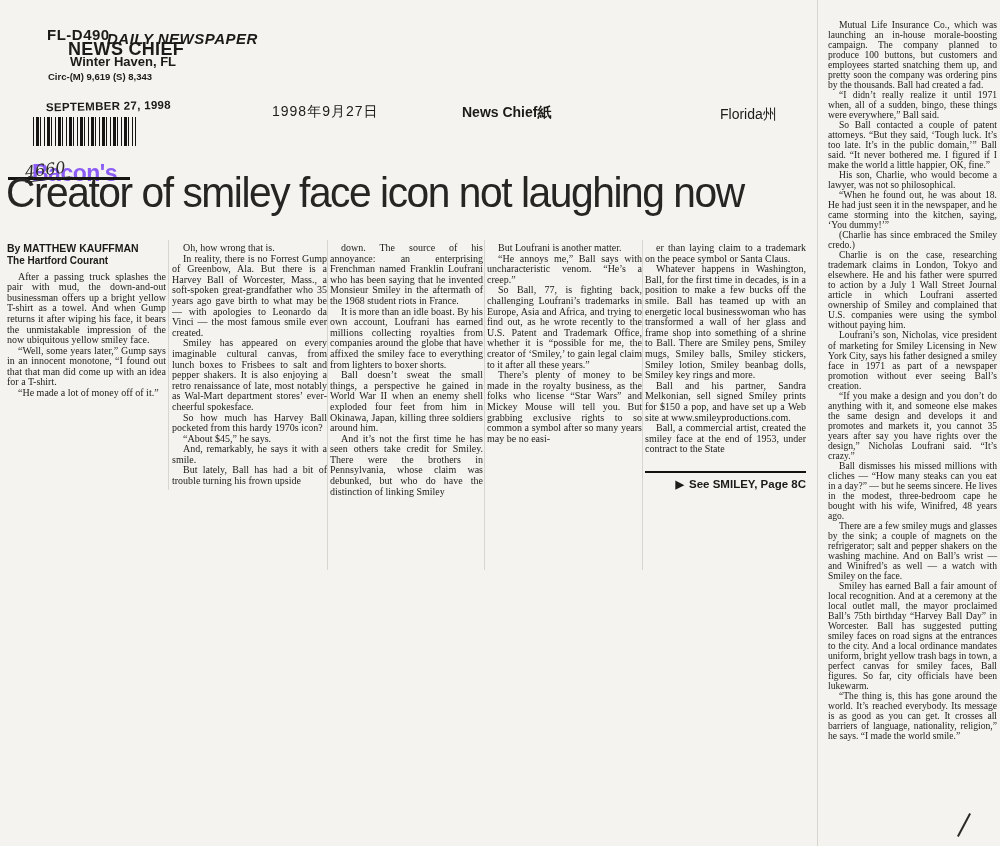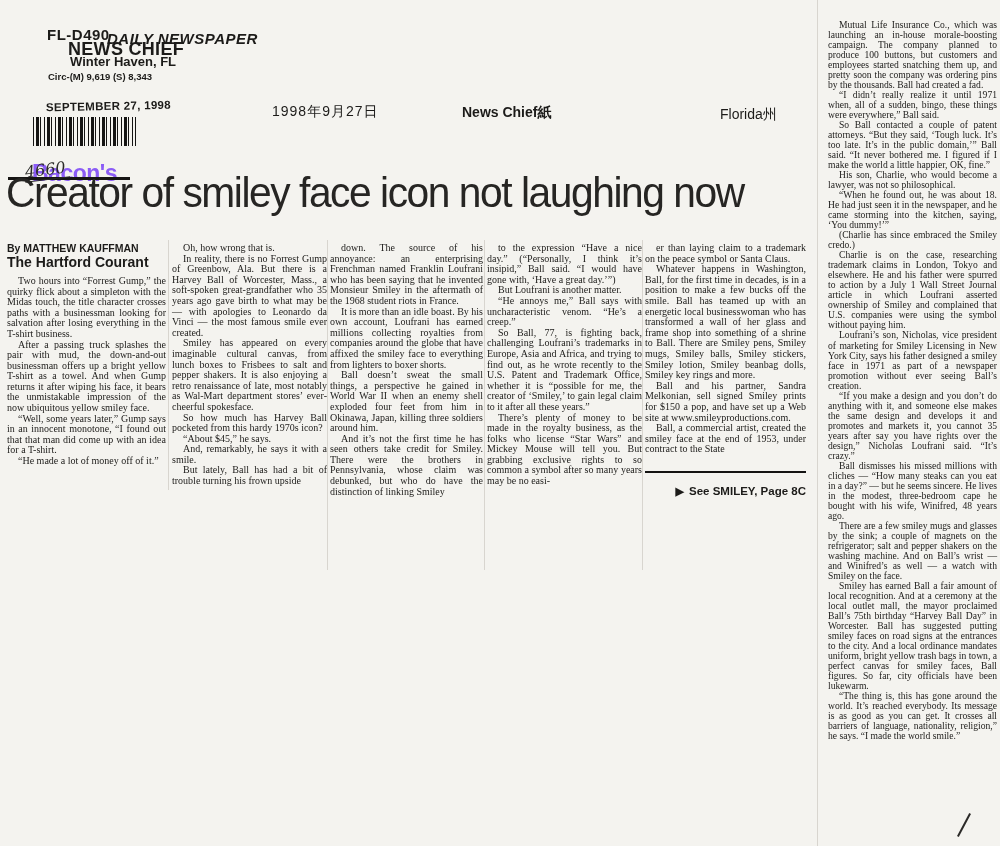--- a/index.html
+++ b/index.html
@@ -39,40 +39,40 @@
   }
 
   .headline {
     left:6px; top:169px; width:812px;
     font-family:"Liberation Sans", sans-serif;
     font-size:42px; letter-spacing:-1.5px; white-space:nowrap;
     color:#262523; transform:scaleX(.97); transform-origin:left;
   }
 
   .byline-name { font-family:"Liberation Sans", sans-serif; font-size:10.5px; font-weight:bold; line-height:1.1; }
-  .byline-org  { font-family:"Liberation Sans", sans-serif; font-size:14px;  font-weight:bold; line-height:1.1; margin-bottom:6px; }
+  .byline-org  { font-family:"Liberation Sans", sans-serif; font-size:10px;  font-weight:bold; line-height:1.1; margin-bottom:6px; }
 
   .col {
     position:absolute; top:243px; text-align:justify;
     font-size:10px; line-height:1.06; letter-spacing:0;
   }
   .col p, .contcol p { margin:0; text-indent:11px; }
   .c1 { left:7px;   width:159px; }
   .c2 { left:172px; width:155px; }
   .c3 { left:330px; width:153px; }
   .c4 { left:487px; width:155px; }
   .c5 { left:645px; width:161px; }
 
   .contcol {
     position:absolute; left:828px; top:20px; width:169px;
     text-align:justify; font-size:9.6px; line-height:1.045;
   }
 
   .jump {
-    margin-top:16px; border-top:2px solid #141312; padding-top:12px;
+    margin-top:16px; border-top:2px solid #141312; padding-top:5px;
     text-align:right; font-family:"Liberation Sans", sans-serif;
     font-size:11.5px; font-weight:bold; text-indent:0;
   }
   .jump .arrow { display:inline-block; margin-right:5px; font-size:11px; }
 
   .divider { position:absolute; width:1px; background:#d8d5cf; }
   .pen-slash {
     left:963px; top:812px; width:2px; height:26px; background:#2b2a28;
     transform:rotate(28deg);
   }
@@ -97,21 +97,20 @@
   <span class="abs sans bacons">Bacon's</span>
   <div class="abs bacons-rule"></div>
   <span class="abs handnum">4660</span>
 
   <h1 class="abs headline" style="margin:0;font-weight:normal;">Creator of smiley face icon not laughing now</h1>
 
   <div class="col c1">
     <div class="byline-name">By MATTHEW KAUFFMAN</div>
     <div class="byline-org">The Hartford Courant</div>
     <div>
-        <p>Two hours into “Forrest Gump,” the quirky flick about a simpleton with the Midas touch, the title character crosses paths with a businessman looking for salvation after losing everything in the T-shirt business.</p>
         <p>After a passing truck splashes the pair with mud, the down-and-out businessman offers up a bright yellow T-shirt as a towel. And when Gump returns it after wiping his face, it bears the unmistakable impression of the now ubiquitous yellow smiley face.</p>
         <p>“Well, some years later,” Gump says in an innocent monotone, “I found out that that man did come up with an idea for a T-shirt.</p>
         <p>“He made a lot of money off of it.”</p>
       </div>
   </div>
 
   <div class="col c2">
     <div>
         <p>Oh, how wrong that is.</p>
         <p>In reality, there is no Forrest Gump of Greenbow, Ala. But there is a Harvey Ball of Worcester, Mass., a soft-spoken great-grandfather who 35 years ago gave birth to what may be — with apologies to Leonardo da Vinci — the most famous smile ever created.</p>
@@ -127,21 +126,20 @@
     <div>
         <p>down. The source of his annoyance: an enterprising Frenchman named Franklin Loufrani who has been saying that he invented Monsieur Smiley in the aftermath of the 1968 student riots in France.</p>
         <p>It is more than an idle boast. By his own account, Loufrani has earned millions collecting royalties from companies around the globe that have affixed the smiley face to everything from lighters to boxer shorts.</p>
         <p>Ball doesn’t sweat the small things, a perspective he gained in World War II when an enemy shell exploded four feet from him in Okinawa, Japan, killing three soldiers around him.</p>
         <p>And it’s not the first time he has seen others take credit for Smiley. There were the brothers in Pennsylvania, whose claim was debunked, but who do have the distinction of linking Smiley</p>
       </div>
   </div>
 
   <div class="col c4">
     <div>
-        <p>to the expression “Have a nice day.” (“Personally, I think it’s insipid,” Ball said. “I would have gone with, ‘Have a great day.’”)</p>
         <p>But Loufrani is another matter.</p>
         <p>“He annoys me,” Ball says with uncharacteristic venom. “He’s a creep.”</p>
         <p>So Ball, 77, is fighting back, challenging Loufrani’s trademarks in Europe, Asia and Africa, and trying to find out, as he wrote recently to the U.S. Patent and Trademark Office, whether it is “possible for me, the creator of ‘Smiley,’ to gain legal claim to it after all these years.”</p>
         <p>There’s plenty of money to be made in the royalty business, as the folks who license “Star Wars” and Mickey Mouse will tell you. But grabbing exclusive rights to so common a symbol after so many years may be no easi-</p>
       </div>
   </div>
 
   <div class="col c5">
     <div>
         <p>er than laying claim to a trademark on the peace symbol or Santa Claus.</p>

